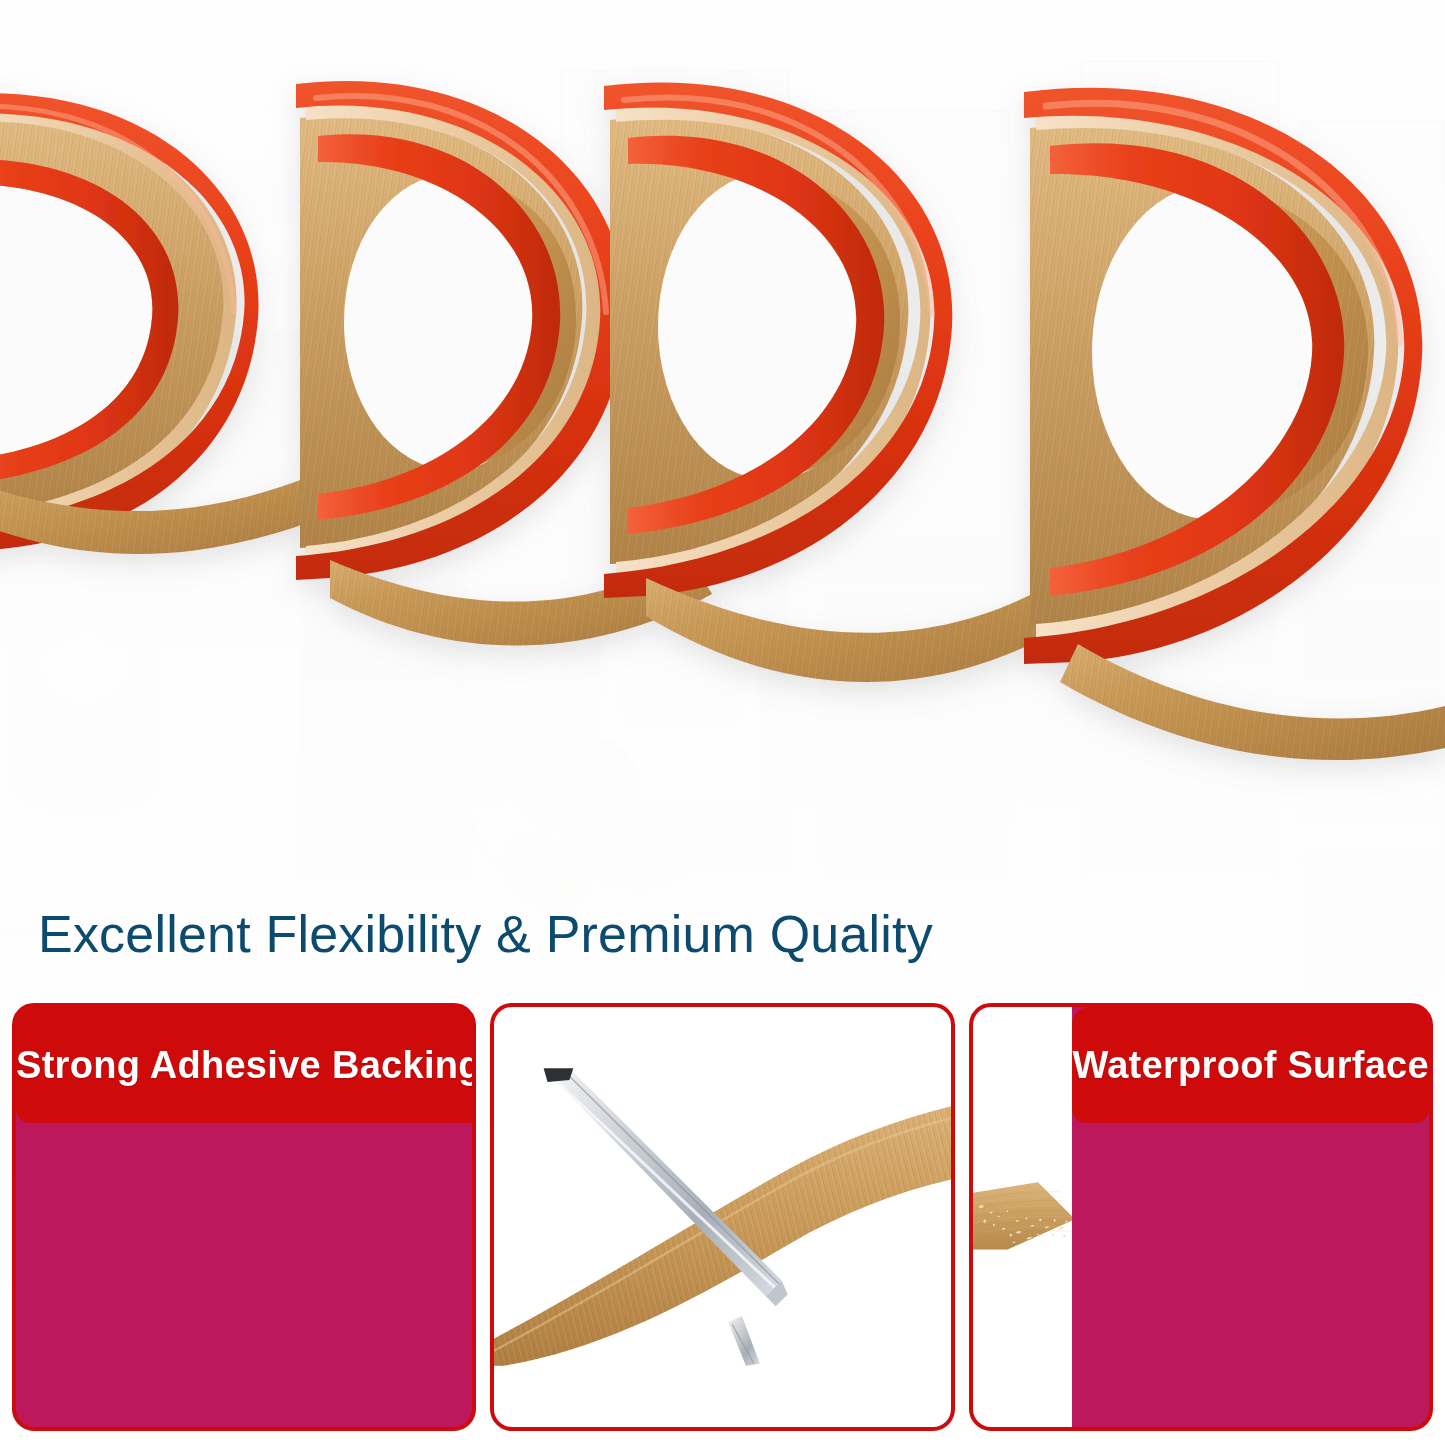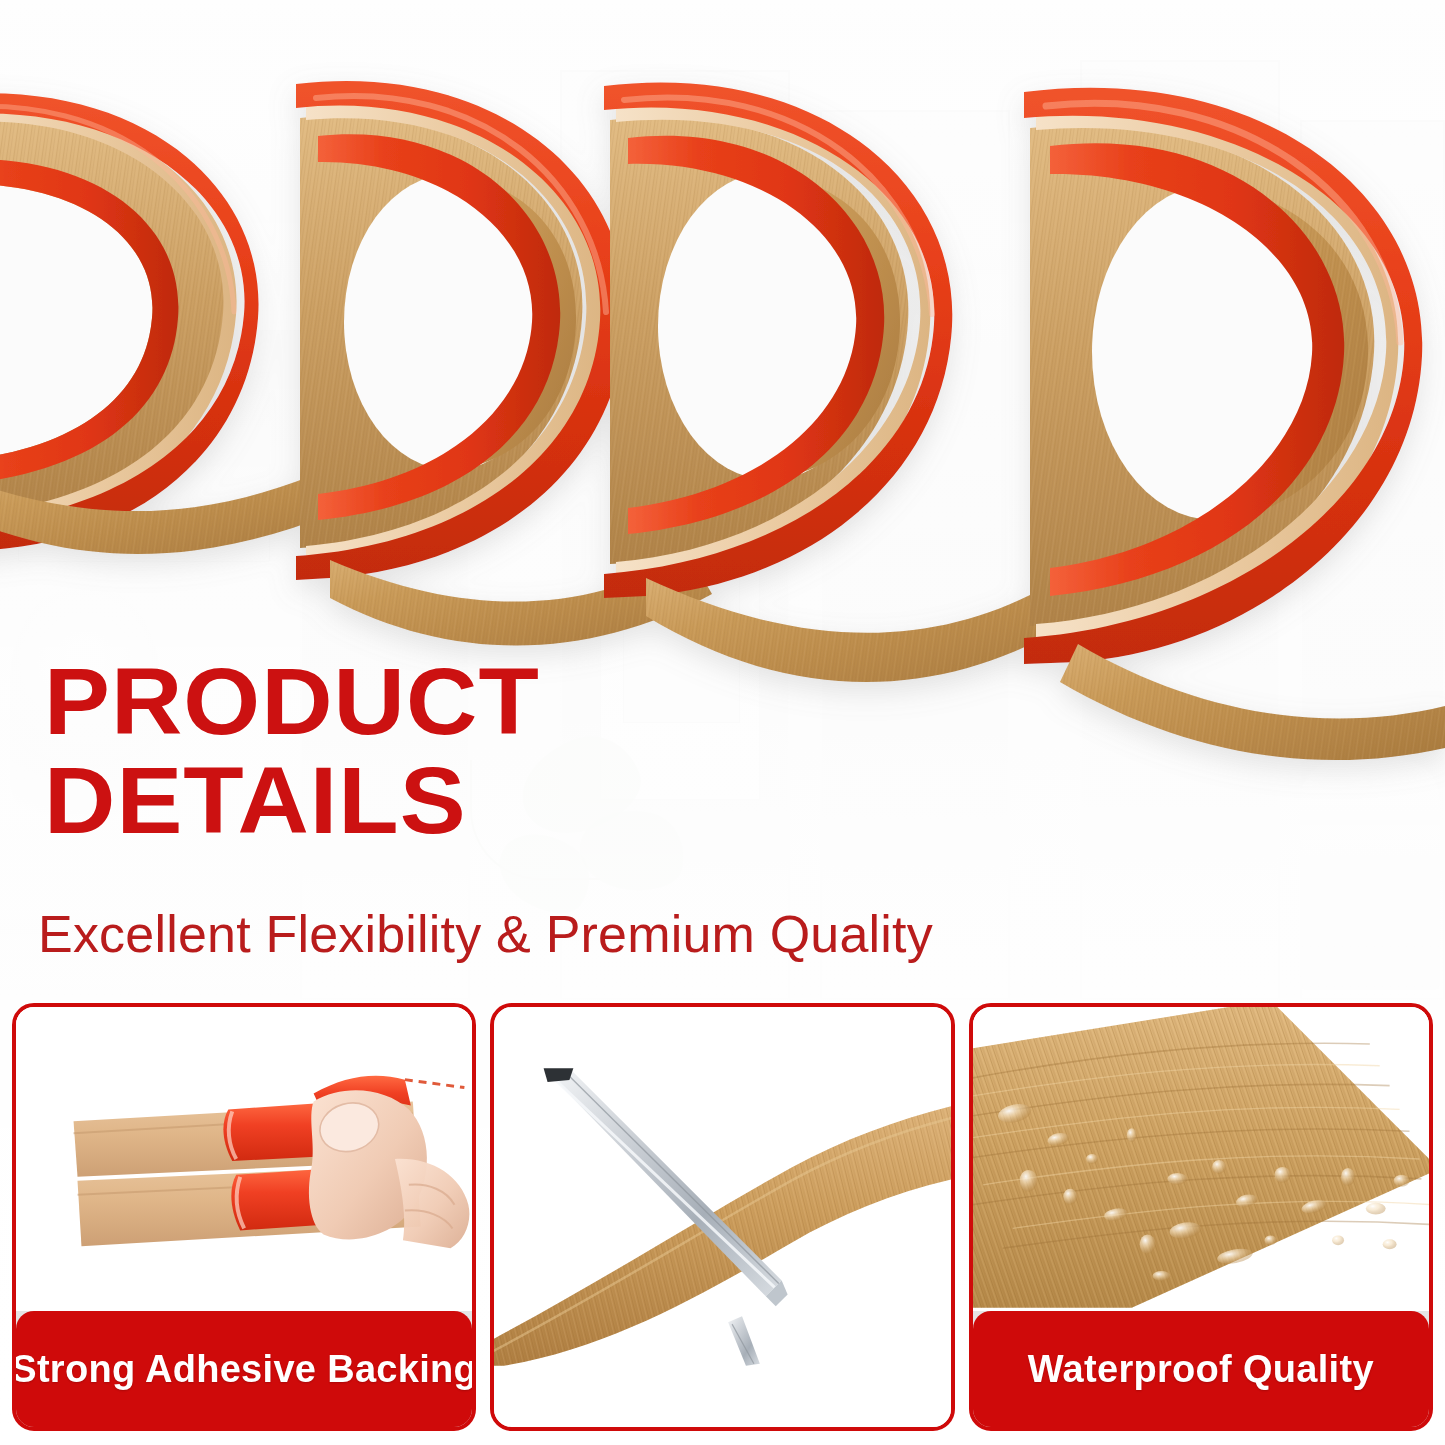--- a/index.html
+++ b/index.html
@@ -122,39 +122,39 @@
        0 -1px 0 rgba(255,255,255,.75);
     white-space:nowrap;
   }
   .headline .l2 { margin-top:6px; }
 
   .subhead {
     position:absolute; left:38px; top:904px; width:1120px;
     font-family:"Liberation Sans", sans-serif;
     font-size:52px;
     font-weight:normal;
-    color:#b91c1c;
+    color:#0c4a6e;
     letter-spacing:.2px;
     white-space:nowrap;
   }
 
   
   .panels {
     position:absolute; left:12px; top:1003px;
     width:1421px; height:428px;
     display:flex; gap:14px;
   }
   .panel {
     position:relative;
     flex:1 1 0;
     border:4px solid #cf0a0a;
     border-radius:22px;
-    background:#e5e5e5;
+    background:#be185d;
     overflow:hidden;
-    display:flex; flex-direction:column;
+    display:flex; flex-direction:row;
   }
   .panel-photo {
     position:relative;
     flex:1 1 auto;
     background:#ffffff;
     overflow:hidden;
   }
   .panel-caption {
     position:relative;
     height:116px;
@@ -333,24 +333,20 @@
 
         <g>
           <path d="M 1078,644 C 1200,716 1330,734 1445,706 L 1445,748 C 1320,776 1186,756 1060,682 Z" fill="url(#gWood)"></path>
           <path d="M 1078,644 C 1200,716 1330,734 1445,706 L 1445,748 C 1320,776 1186,756 1060,682 Z" fill="url(#pGrain)" opacity=".5"></path>
         </g>
 
       </g>
     </svg>
   </div>
 
-  <div class="headline">
-    <div class="l1">PRODUCT</div>
-    <div class="l2">DETAILS</div>
-  </div>
 
   <div class="subhead">Excellent Flexibility &amp; Premium Quality</div>
 
   <div class="panels">
 
     <div class="panel">
       <div class="panel-photo">
         <svg viewBox="0 0 460 300" preserveAspectRatio="xMidYMid meet" xmlns="http://www.w3.org/2000/svg">
           <defs>
             <linearGradient id="p1tan" x1="0" y1="0" x2="0" y2="1">
@@ -508,18 +504,18 @@
             <ellipse cx="190" cy="268" rx="9" ry="5" fill="url(#p3drop)"></ellipse>
             <ellipse cx="120" cy="150" rx="6" ry="5" fill="url(#p3drop)"></ellipse>
             <ellipse cx="160" cy="126" rx="5" ry="7" fill="url(#p3drop)"></ellipse>
             <ellipse cx="300" cy="232" rx="6" ry="5" fill="url(#p3drop)"></ellipse>
             <ellipse cx="368" cy="232" rx="6" ry="5" fill="url(#p3drop)"></ellipse>
             <ellipse cx="420" cy="236" rx="7" ry="5" fill="url(#p3drop)"></ellipse>
           </g>
         </svg>
       </div>
       <div class="panel-caption">
-        <span>Waterproof Quality</span>
+        <span>Waterproof Surface</span>
       </div>
     </div>
 
   </div>
 </div>
 
 </body></html>

